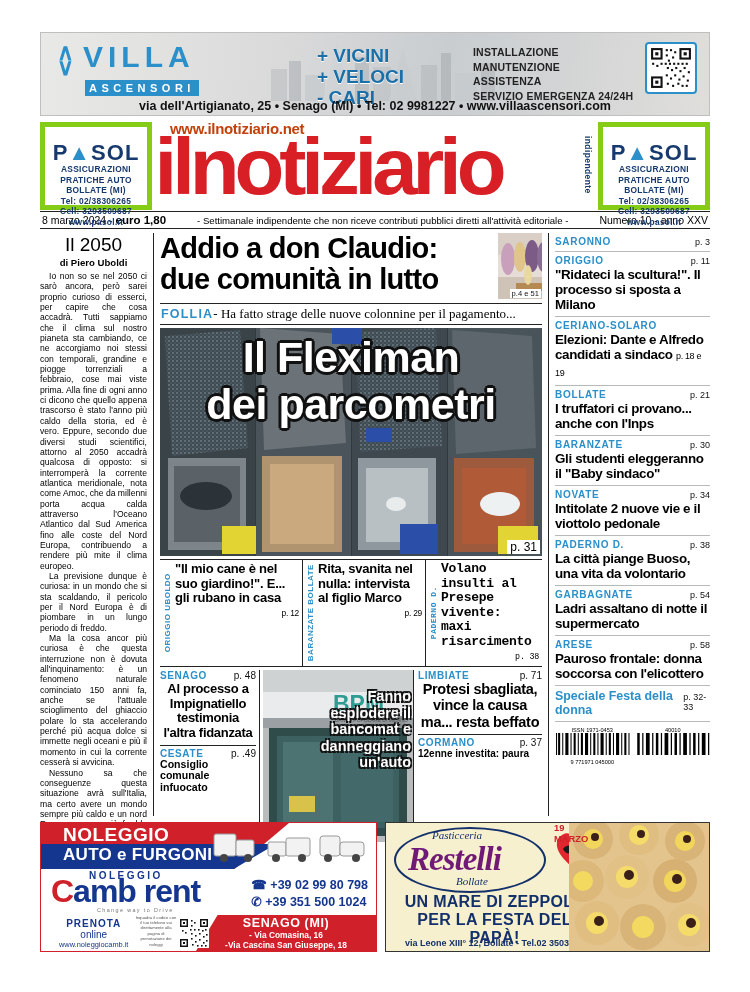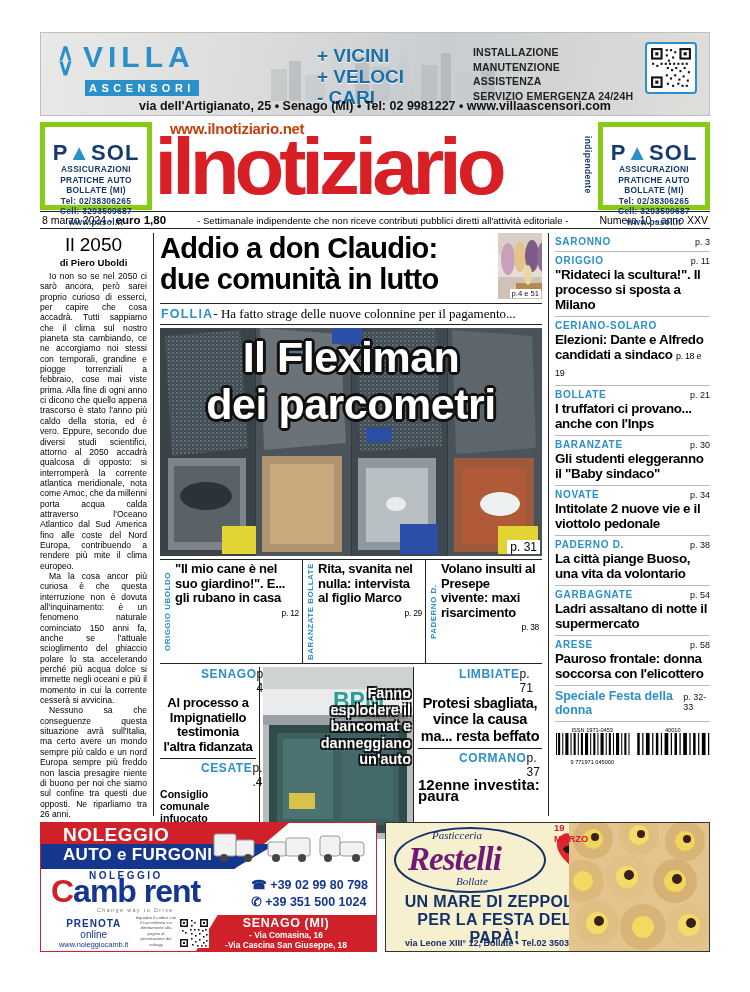--- a/index.html
+++ b/index.html
@@ -118,40 +118,40 @@
   .teaser { display:flex; padding:2px 3px; }
   .teaser + .teaser { border-left:1px solid #222; }
   .t-loc {
     writing-mode:vertical-rl; text-orientation:mixed; transform:rotate(180deg);
     font-size:8px; font-weight:bold; color:#2b8fc9; letter-spacing:.5px;
     text-align:center; line-height:9px; padding:1px 0; flex:none;
   }
   .t-txt { font-size:13px; line-height:14.6px; font-weight:bold; padding-left:3px; letter-spacing:-.25px;}
   .t-pg { font-size:8.4px; font-weight:normal; text-align:right; display:block; }
 
-  .t1 { width:142px; } .t2 { width:123px; } .t3 { flex:1; }
+  .t1 { width:142px; } .t2 { width:123px; } .t3 { flex:1;font-family:Liberation Mono, monospace; }
 
   
   .midbot { display:flex; margin-top:3px; height:172px; }
   .mb-col1 { width:100px; border-right:1px solid #222; padding-right:3px;}
   .mb-photo { width:150px; position:relative; overflow:hidden; margin-left:3px; }
   .mb-col3 { flex:1; padding-left:4px; border-left:1px solid #222; }
-  .mb-loc { font-size:12px; font-weight:bold; color:#2b8fc9; letter-spacing:.6px; display:flex; margin-left:41px;}
+  .mb-loc { font-size:10px; font-weight:bold; color:#2b8fc9; letter-spacing:.6px; display:flex; justify-content:space-between;}
   .mb-loc .pg { color:#111; font-weight:normal; letter-spacing:0; }
   .mb-head { font-size:13px; line-height:14.6px; font-weight:bold; text-align:center; letter-spacing:-.3px; margin-top:1px;}
   .mb-rule { border-top:1px solid #222; margin:4px 0 2px; }
   .mb-sm { font-size:10.6px; line-height:11.6px; font-weight:bold; }
   .mb-cap {
     position:absolute; right:2px; top:18px; width:104px; text-align:right;
     font-size:14.5px; line-height:16.5px; font-weight:bold; color:#fff;
     text-shadow:-1.6px -1.6px 0 #111,1.6px -1.6px 0 #111,-1.6px 1.6px 0 #111,1.6px 1.6px 0 #111;
   }
   .mb-photo .pg { position:absolute; right:2px; bottom:2px; background:#fff; font-size:8px; padding:0 2px;}
   .mb3-head { font-size:14.5px; line-height:16.2px; font-weight:bold; text-align:center; letter-spacing:-.3px;}
-  .mb3-sm { font-size:15px; line-height:11.4px; font-weight:bold;}
+  .mb3-sm { font-size:10px; line-height:11.4px; font-weight:bold;}
 
   
   .idx-item { border-bottom:1px solid #b9b9b9; padding:3px 0 4px; }
   .idx-item:last-child { border-bottom:none; }
   .idx-top { display:flex; justify-content:space-between; align-items:baseline; }
   .idx-loc { font-size:10px; font-weight:bold; color:#2b8fc9; letter-spacing:.7px; }
   .idx-pg { font-size:9px; color:#111; }
   .idx-txt { font-size:13.4px; line-height:15px; font-weight:bold; letter-spacing:-.35px; margin-top:1px;}
   .idx-txt .inline-pg { font-size:9px; font-weight:normal; }
   .idx-special { font-size:12.4px; line-height:14px; font-weight:bold; color:#2b8fc9; }
@@ -322,20 +322,21 @@
     <div>Numero 10 - anno XXV</div>
   </div>
 
   <div class="content">
 
     <div class="col-left">
       <div class="op-title">Il 2050</div>
       <div class="op-by">di Piero Uboldi</div>
       <div class="op-body">
         <p>Io non so se nel 2050 ci sarò ancora, però sarei proprio curioso di esserci, per capire che cosa accadrà. Tutti sappiamo che il clima sul nostro pianeta sta cambiando, ce ne accorgiamo noi stessi con temporali, grandine e piogge torrenziali a febbraio, cose mai viste prima. Alla fine di ogni anno ci dicono che quello appena trascorso è stato l'anno più caldo della storia, ed è vero. Eppure, secondo due diversi studi scientifici, attorno al 2050 accadrà qualcosa di opposto: si interromperà la corrente atlantica meridionale, nota come Amoc, che da millenni porta acqua calda attraverso l'Oceano Atlantico dal Sud America fino alle coste del Nord Europa, contribuendo a rendere più mite il clima europeo.</p>
+        <p>La previsione dunque è curiosa: in un mondo che si sta scaldando, il pericolo per il Nord Europa è di piombare in un lungo periodo di freddo.</p>
         <p>Ma la cosa ancor più curiosa è che questa interruzione non è dovuta all'inquinamento: è un fenomeno naturale cominciato 150 anni fa, anche se l'attuale scioglimento del ghiaccio polare lo sta accelerando perché più acqua dolce si immette negli oceani e più il momento in cui la corrente cesserà si avvicina.</p>
         <p>Nessuno sa che conseguenze questa situazione avrà sull'Italia, ma certo avere un mondo sempre più caldo e un nord Europa sempre più freddo non lascia presagire niente di buono per noi che siamo sul confine tra questi due opposti. Ne riparliamo tra 26 anni.</p>
       </div>
     </div>
 
     <div class="col-mid">
       <div class="head-wrap">
         <div class="head-main">
           <div class="headline">Addio a don Claudio:</div>
           <div class="headline">due comunità in lutto</div>

